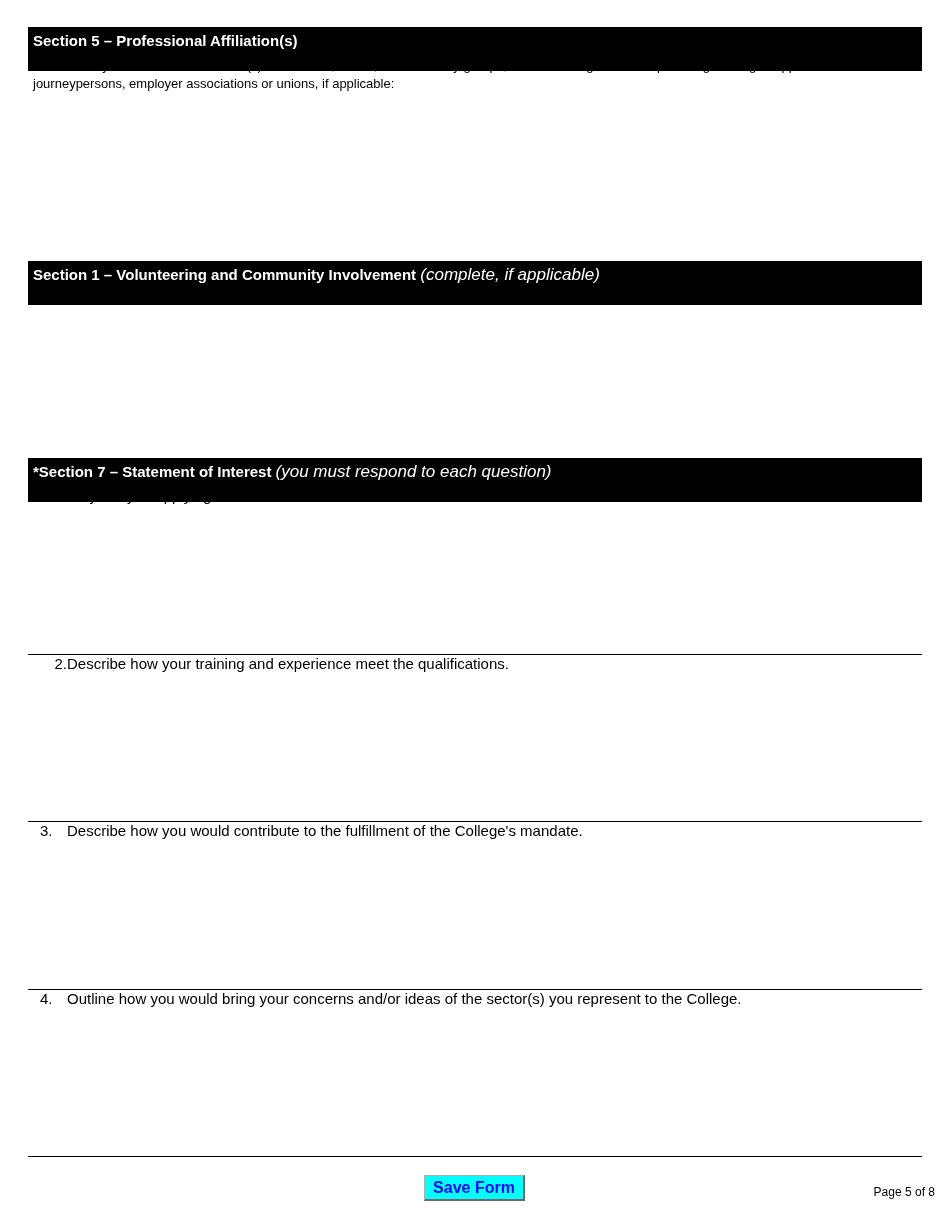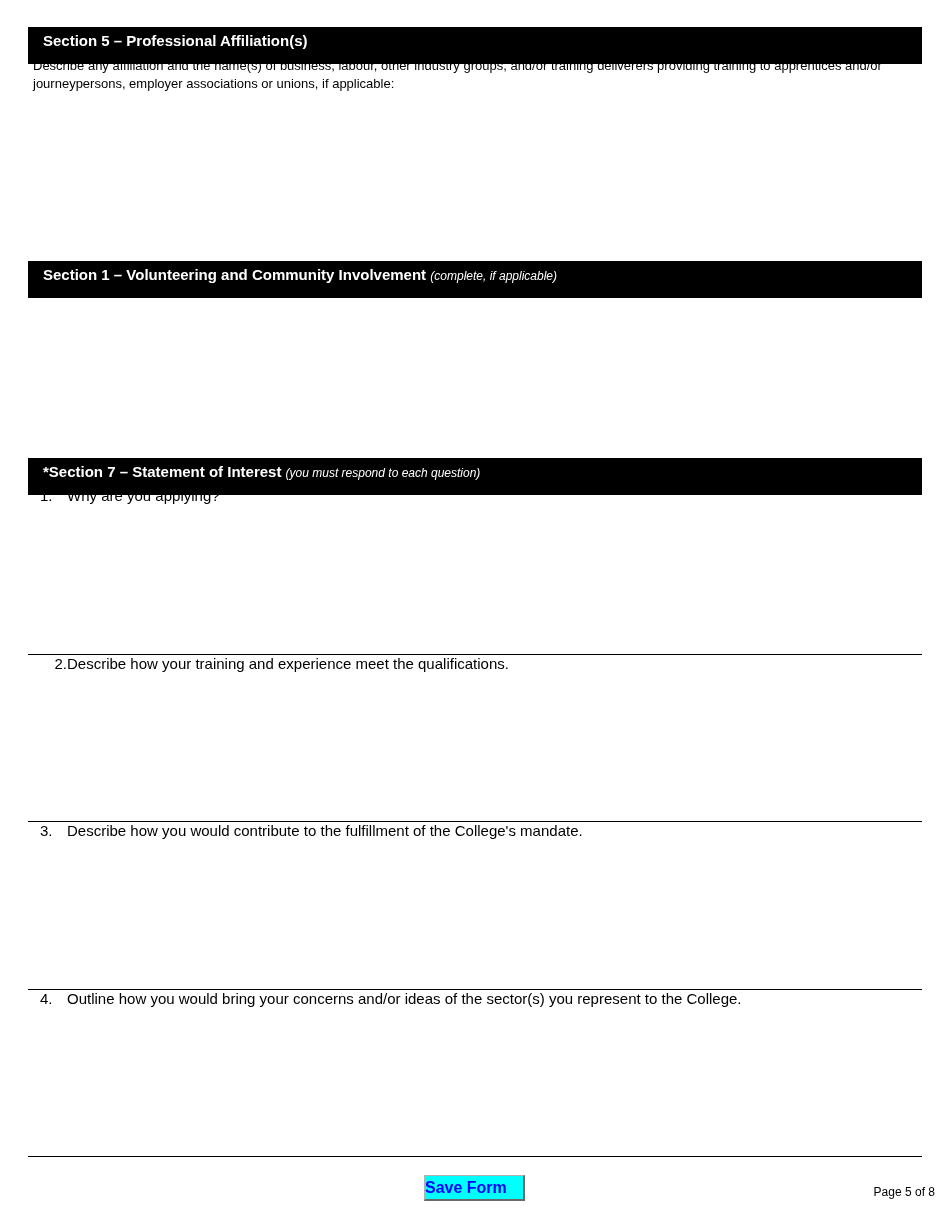--- a/index.html
+++ b/index.html
@@ -12,31 +12,31 @@
       height: 1230px;
       position: relative;
       font-family: "Liberation Sans", sans-serif;
       color: #000000;
       overflow: hidden;
     }
     .bar {
       position: absolute;
       left: 28px;
       width: 894px;
-      height: 37px;
+      height: 44px;
       background: #000000;
       color: #ffffff;
       box-sizing: border-box;
-      padding-left: 15px;
+      padding-left: 5px;
       font-size: 15px;
       line-height: 28px;
       white-space: nowrap;
     }
     .bar .title { font-weight: bold; }
-    .bar .note { font-style: italic; font-size: 12px; font-weight: normal; }
+    .bar .note { font-style: italic; font-size: 17px; font-weight: normal; }
     .desc {
       position: absolute;
       left: 33px;
       width: 885px;
       font-size: 13px;
       line-height: 18px;
     }
     .answer-area {
       position: absolute;
       left: 28px;
@@ -89,21 +89,21 @@
       top: 1175px;
       width: 101px;
       height: 26px;
       box-sizing: border-box;
       background: #00ffff;
       color: #0000ff;
       font-family: "Liberation Sans", sans-serif;
       font-weight: bold;
       font-size: 16px;
       line-height: 22px;
-      text-align: left;
+      text-align: center;
       border-top: 1px solid #b0b0b0;
       border-left: 1px solid #b0b0b0;
       border-right: 2px solid #6a6a6a;
       border-bottom: 2px solid #6a6a6a;
       padding: 0;
       cursor: pointer;
     }
   </style>
 </head>
 <body>

